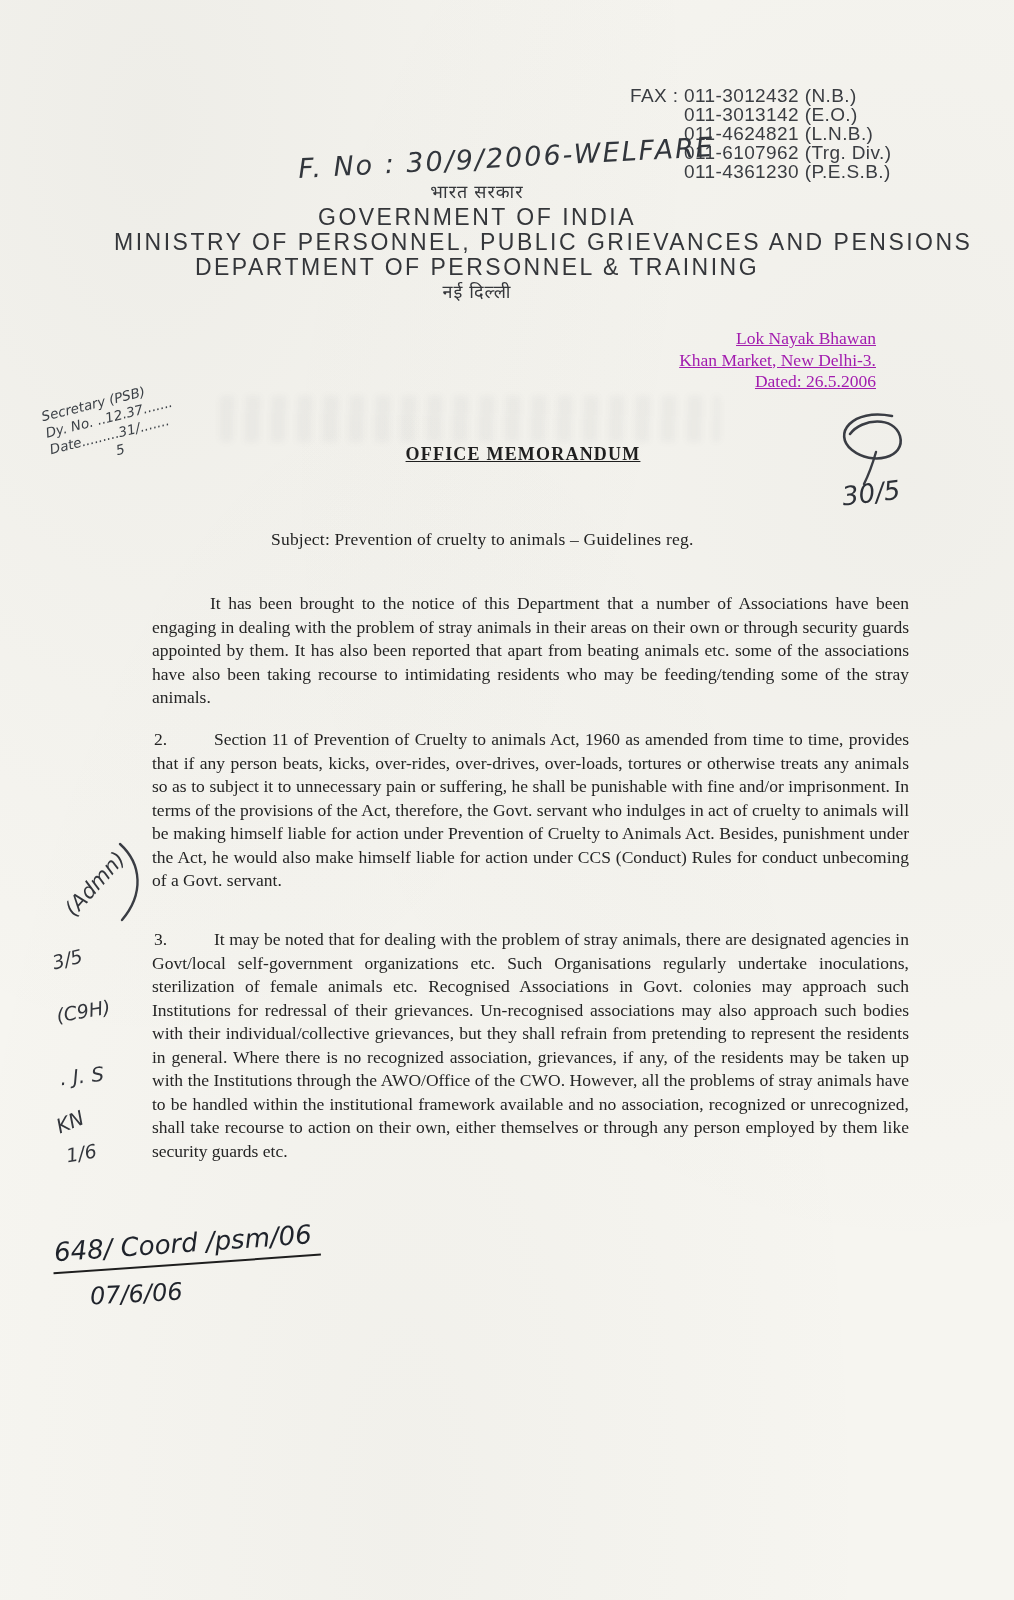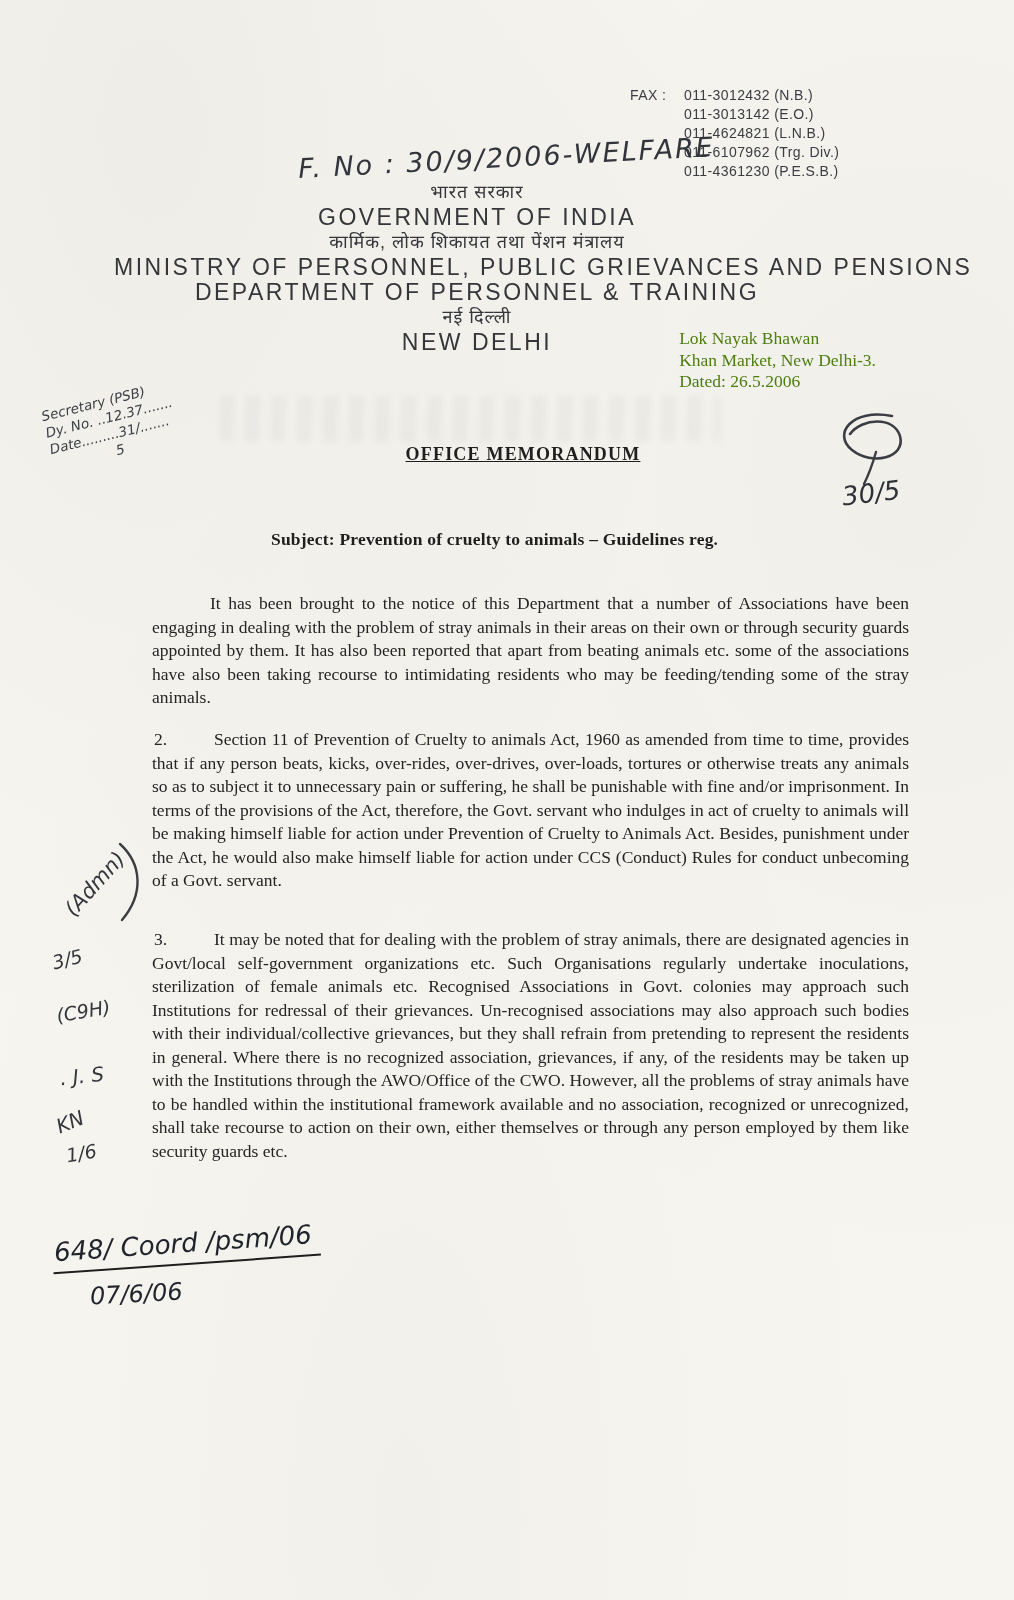--- a/index.html
+++ b/index.html
@@ -13,21 +13,21 @@
       radial-gradient(ellipse at 40% 95%, rgba(90,90,80,0.03), transparent 55%),
       #f6f5f0;
     font-family:"Liberation Serif", serif;
     color:#2c2c2c;
   }
 
   
   .fax {
     position:absolute; left:630px; top:86px;
     font-family:"Liberation Sans", sans-serif;
-    font-size:14px; line-height:19px; color:#3a3d42;
+    font-size:19px; line-height:19px; color:#3a3d42;
     letter-spacing:0.4px; white-space:nowrap;
   }
   .fax-row.indent { padding-left:54px; }
   .fax-label { display:inline-block; width:54px; }
 
   
   .hw {
     font-family:"DejaVu Sans", sans-serif;
     font-style:italic; color:#2d3138;
   }
@@ -44,42 +44,43 @@
     text-align:center; color:#34363a;
     font-family:"Liberation Sans", sans-serif;
   }
   .letterhead .line { line-height:18px; margin-bottom:7px; white-space:nowrap; }
   .letterhead .hi { font-size:18px; letter-spacing:1px; }
   .letterhead .en { font-size:23px; letter-spacing:2.5px; }
 
   
   .address {
     position:absolute; right:138px; top:328px;
-    text-align:left; font-size:17.5px; line-height:21.5px; color:#4d7c0f;
-    white-space:nowrap;
+    text-align:right; font-size:17.5px; line-height:21.5px; color:#a21caf;
+    white-space:nowrap;
+    text-decoration:underline;
   }
 
   
   .stamp {
     position:absolute; left:46px; top:392px;
     transform:rotate(-14deg);
     font-size:13.5px; line-height:17px; color:#3c4147;
     white-space:nowrap;
   }
   .stamp .s4 { padding-left:64px; }
 
   
   .memo-title {
     position:absolute; left:16px; top:444px; width:1014px;
     text-align:center; font-weight:bold; font-size:18px;
     letter-spacing:1.2px; text-decoration:underline; color:#1f1f1f;
   }
   .subject {
     position:absolute; left:271px; top:529px;
-    font-weight:bold; font-size:17.5px; letter-spacing:0.2px; color:#1f1f1f;
+    font-weight:normal; font-size:17.5px; letter-spacing:0.2px; color:#1f1f1f;
     white-space:nowrap;
   }
 
   
   .flourish { position:absolute; left:818px; top:408px; }
   .dispatch-mark {
     position:absolute; left:842px; top:478px;
     font-size:26px; transform:rotate(-7deg); color:#2d3138;
   }
 
@@ -138,25 +139,23 @@
     <div class="fax-row indent"><span>011-4624821  (L.N.B.)</span></div>
     <div class="fax-row indent"><span>011-6107962  (Trg. Div.)</span></div>
     <div class="fax-row indent"><span>011-4361230  (P.E.S.B.)</span></div>
   </div>
 
   <div class="hw file-no">F. No : 30/9/2006-WELFARE</div>
 
   <div class="letterhead">
     <div class="line hi">भारत सरकार</div>
     <div class="line en">GOVERNMENT OF INDIA</div>
-    <div class="line hi">कार्मिक, लोक शिकायत तथा पेंशन मंत्रालय</div>
     <div class="line en">MINISTRY OF PERSONNEL, PUBLIC GRIEVANCES AND PENSIONS</div>
     <div class="line en">DEPARTMENT OF PERSONNEL &amp; TRAINING</div>
     <div class="line hi">नई दिल्ली</div>
-    <div class="line en">NEW DELHI</div>
   </div>
 
   <div class="address">
     <div>Lok Nayak Bhawan</div>
     <div>Khan Market, New Delhi-3.</div>
     <div>Dated: 26.5.2006</div>
   </div>
 
   <div class="smudge"></div>
 

